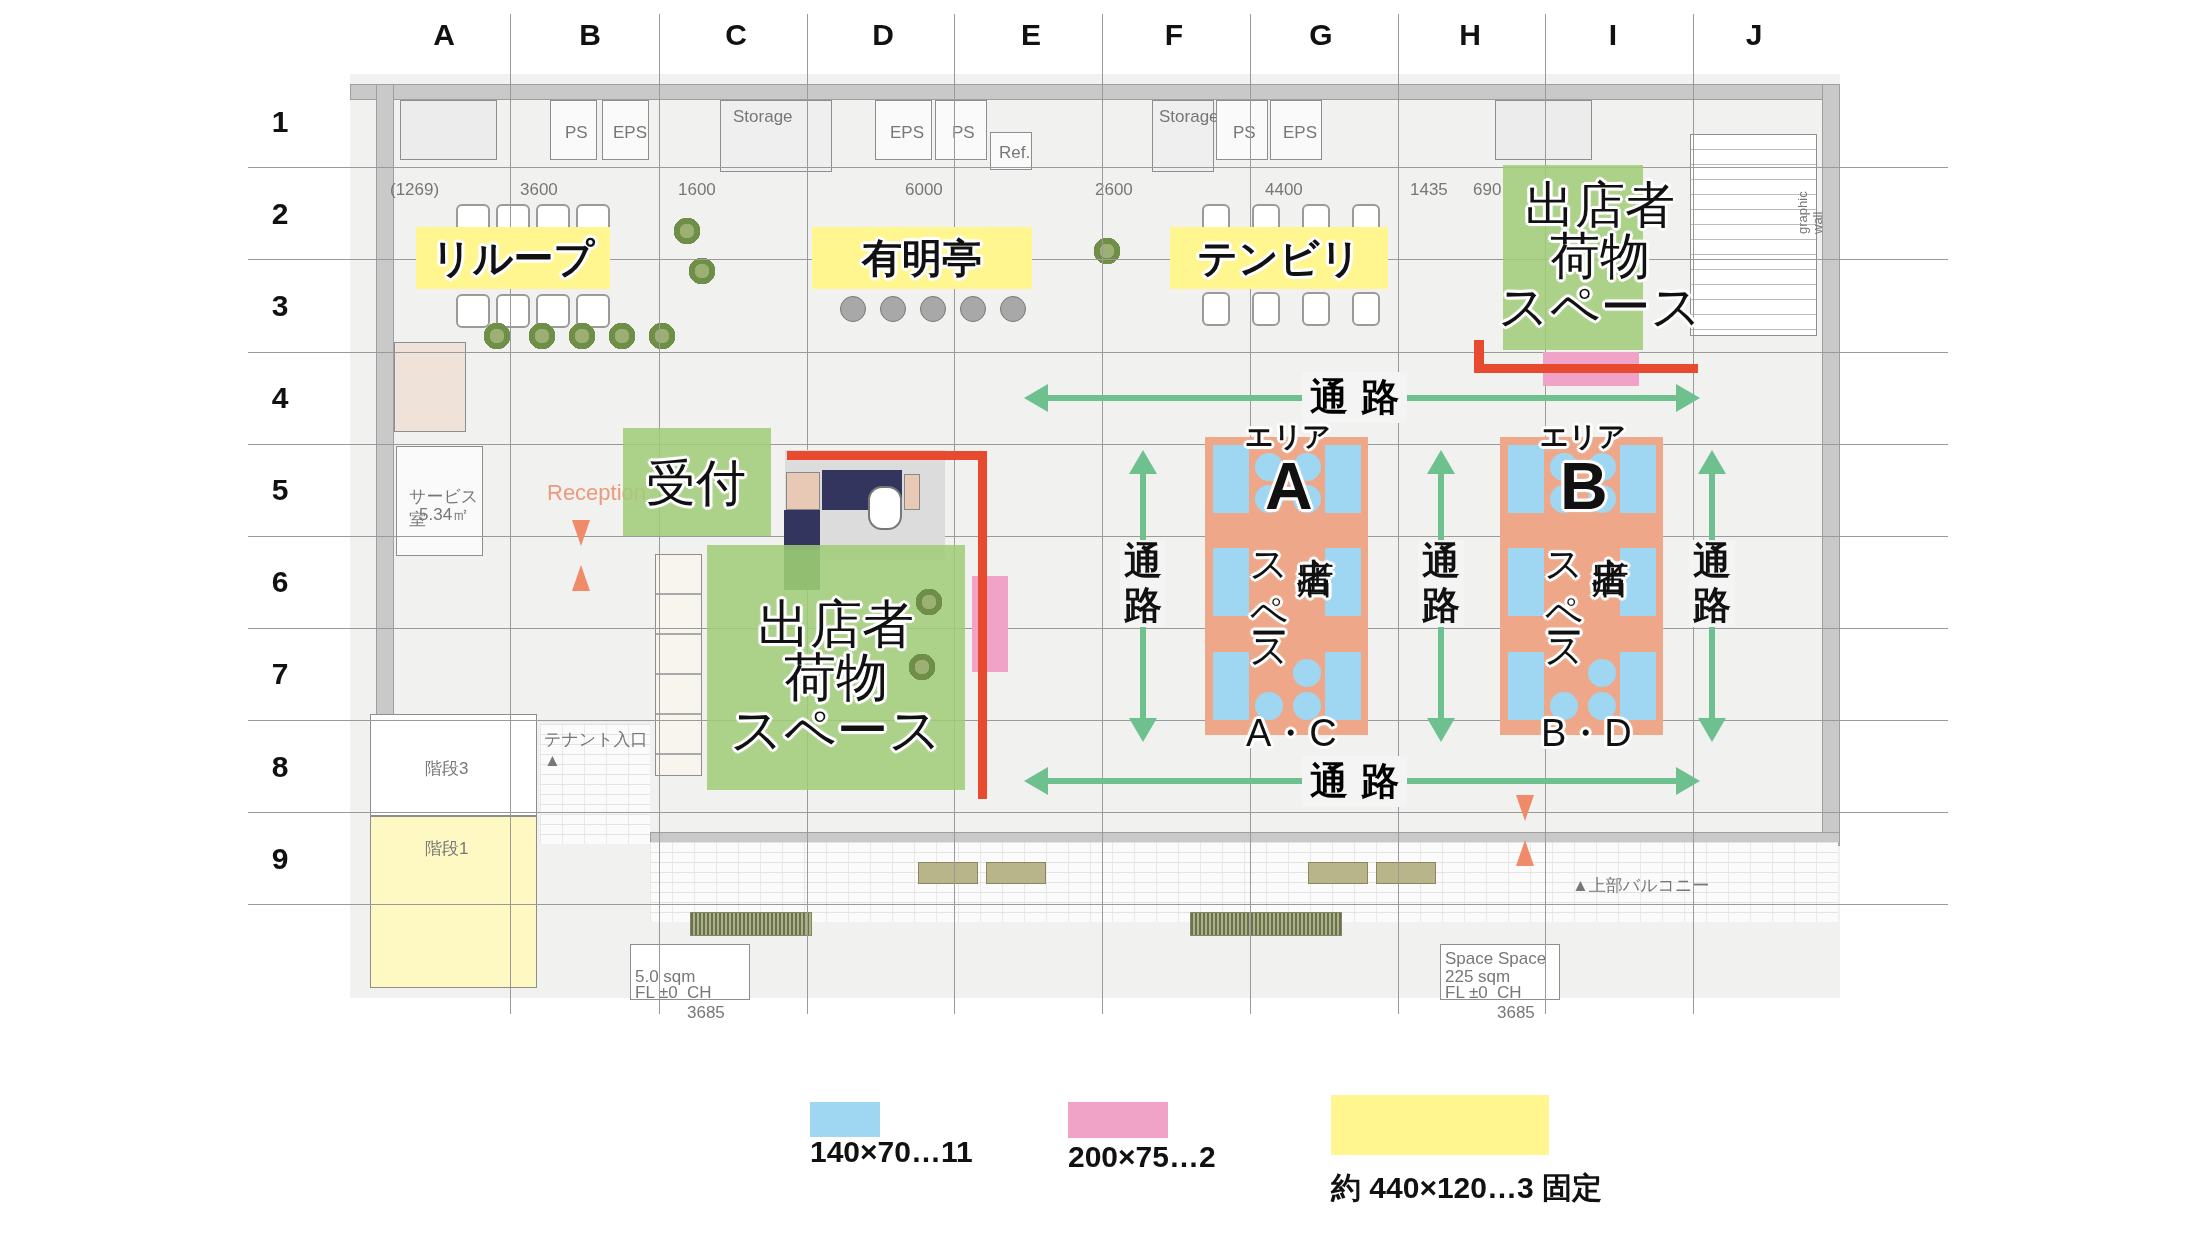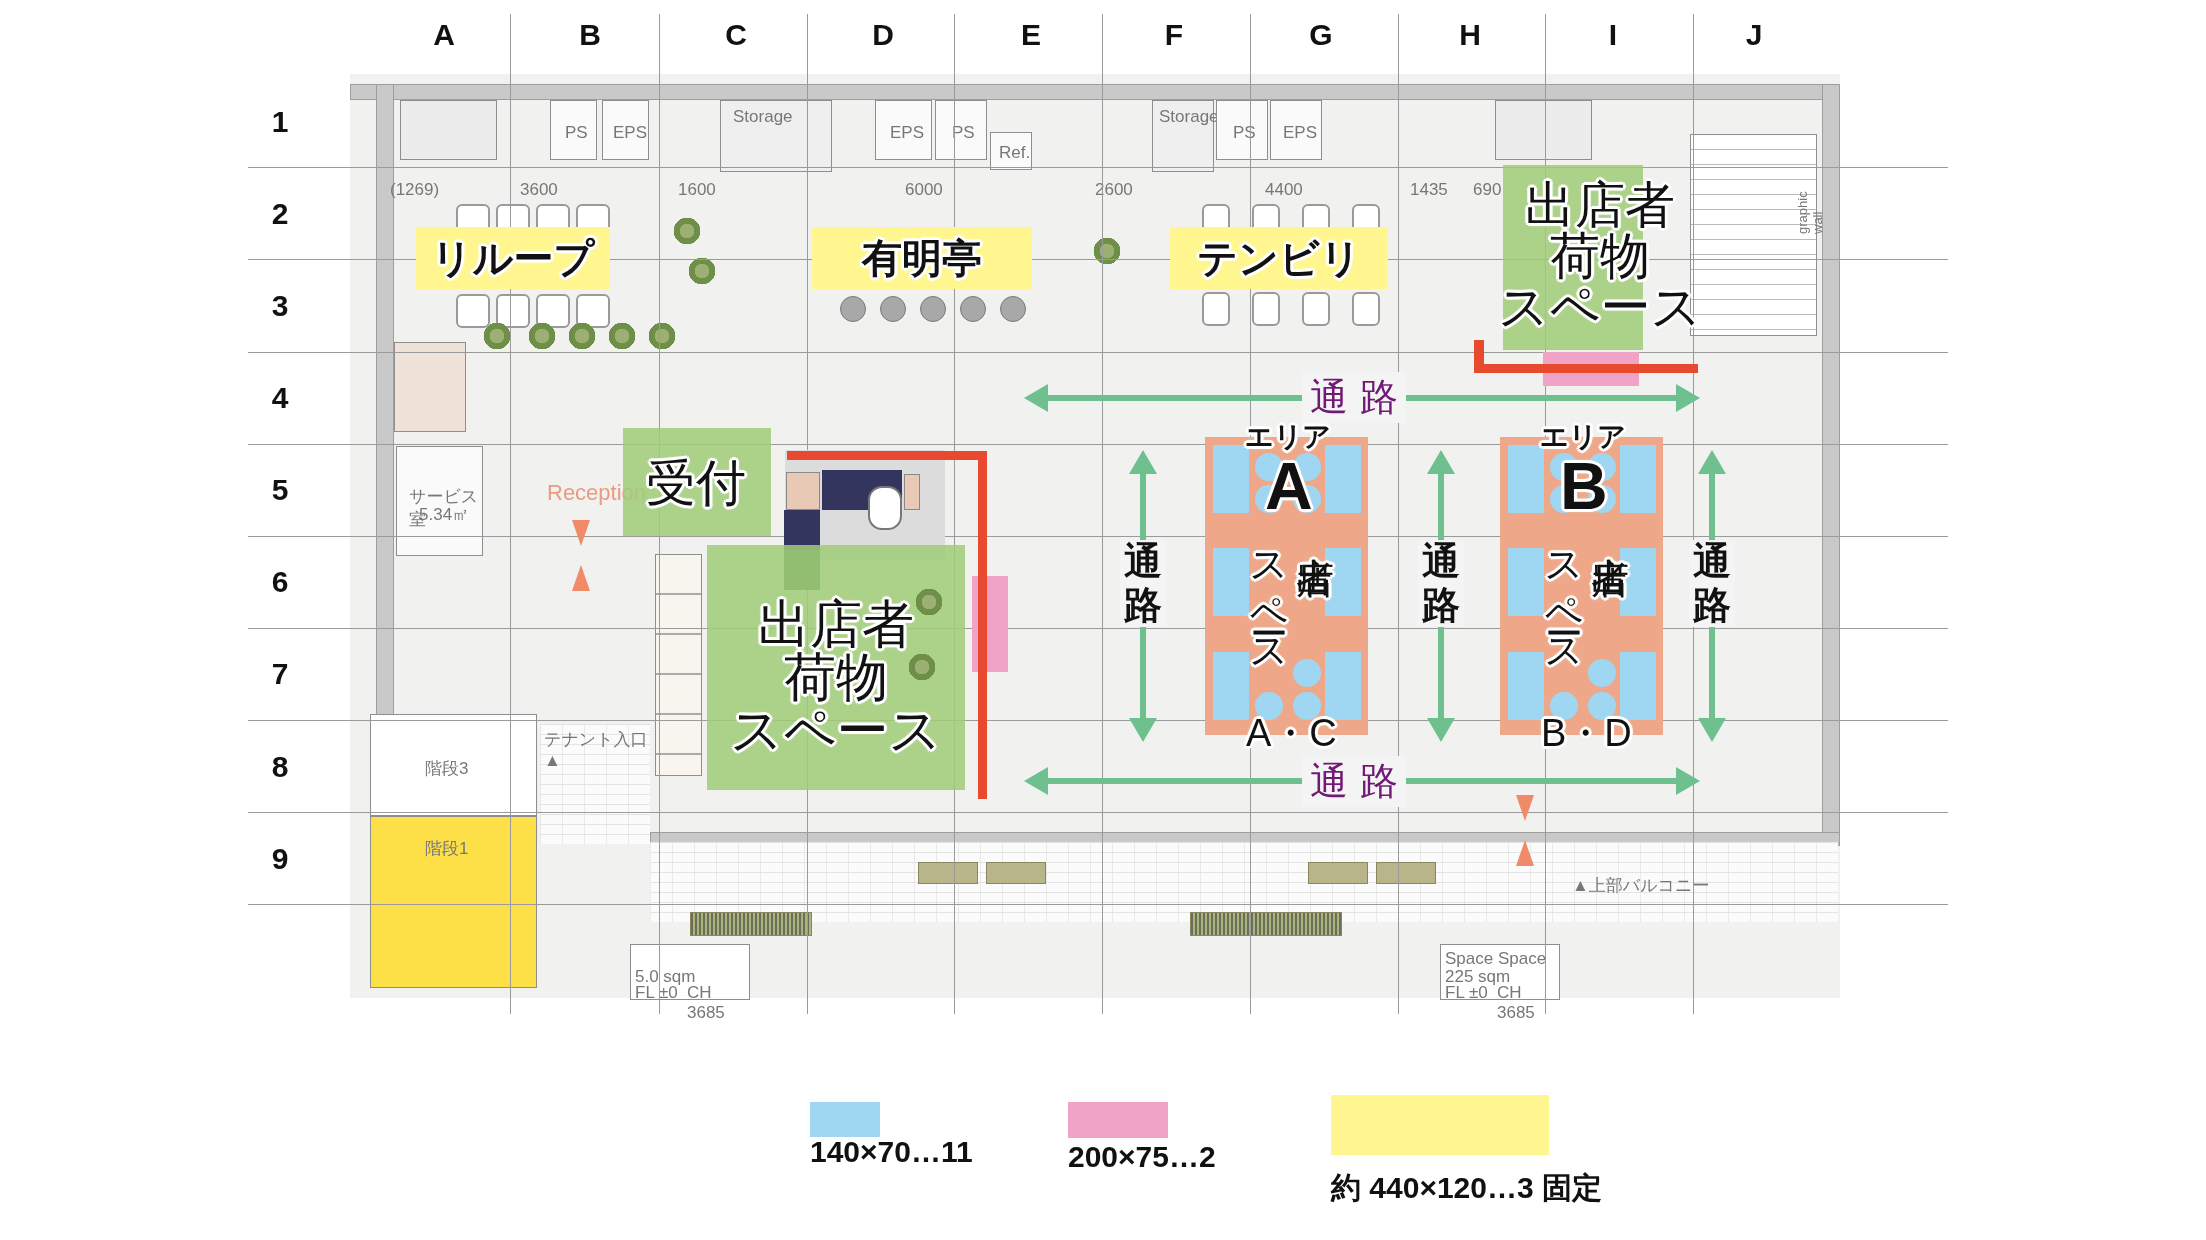--- a/index.html
+++ b/index.html
@@ -41,21 +41,21 @@
   .area-block { position:absolute; background:#eea889; }
   .table-blue { position:absolute; background:#9fd6f2; }
   .dot-blue { position:absolute; width:28px; height:28px; border-radius:50%; background:#9fd6f2; }
 
   .arrow-h { position:absolute; height:6px; background:#6ec08f; }
   .arrow-v { position:absolute; width:6px; background:#6ec08f; }
   .tri-r { position:absolute; width:0; height:0; border-top:14px solid transparent; border-bottom:14px solid transparent; border-left:24px solid #6ec08f; }
   .tri-l { position:absolute; width:0; height:0; border-top:14px solid transparent; border-bottom:14px solid transparent; border-right:24px solid #6ec08f; }
   .tri-u { position:absolute; width:0; height:0; border-left:14px solid transparent; border-right:14px solid transparent; border-bottom:24px solid #6ec08f; }
   .tri-d { position:absolute; width:0; height:0; border-left:14px solid transparent; border-right:14px solid transparent; border-top:24px solid #6ec08f; }
-  .path-label { position:absolute; font-size:38px; font-weight:normal; color:#701a75; background:transparent; }
+  .path-label { position:absolute; font-size:38px; font-weight:bold; color:#000000; background:transparent; }
   .path-label-bg { background:#f4f4f4; padding:0 8px; }
   .vert-label { position:absolute; font-size:38px; font-weight:bold; width:46px; text-align:center; line-height:1.15; background:#f4f4f4; }
 
   .legend-swatch { position:absolute; }
   .legend-text { position:absolute; font-family:"Liberation Sans", sans-serif; font-weight:bold; font-size:30px; color:#111; white-space:nowrap; }
   .reception-text { position:absolute; font-family:"Liberation Sans", sans-serif; font-size:22px; color:#ea9a7e; }
   .orange-tri-d { position:absolute; width:0; height:0; border-left:9px solid transparent; border-right:9px solid transparent; border-top:26px solid #f08b6a; }
   .orange-tri-u { position:absolute; width:0; height:0; border-left:9px solid transparent; border-right:9px solid transparent; border-bottom:26px solid #f08b6a; }
   .sofa-navy { position:absolute; background:#34355e; }
   .sofa-green { position:absolute; background:#3f6a45; }
@@ -173,21 +173,21 @@
   <span class="room-label" style="left:1445px;top:160px;transform:rotate(-90deg);transform-origin:left top;font-size:13px">graphic wall</span>
 
   <div class="room" style="left:44px;top:268px;width:70px;height:88px;background:#efe3d9"></div>
   <div class="room" style="left:46px;top:372px;width:85px;height:108px">
     <span class="room-label" style="left:12px;top:38px">サービス室</span>
     <span class="room-label" style="left:22px;top:56px">5.34㎡</span>
   </div>
   <div class="room" style="left:20px;top:640px;width:165px;height:100px;background:#fff">
     <span class="room-label" style="left:54px;top:42px">階段3</span>
   </div>
-  <div class="room" style="left:20px;top:742px;width:165px;height:170px;background:#fde047">
+  <div class="room" style="left:20px;top:742px;width:165px;height:170px;background:#fef9c3">
     <span class="room-label" style="left:54px;top:20px">階段1</span>
   </div>
   <div class="terrace" style="left:190px;top:650px;width:110px;height:120px">
     <span class="room-label" style="left:4px;top:4px">テナント入口▲</span>
   </div>
 
   <div class="room" style="left:305px;top:480px;width:45px;height:220px;background:repeating-linear-gradient(#f7f5ee 0 38px,#aaa 38px 40px)"></div>
 
   <div class="terrace" style="left:300px;top:768px;width:1188px;height:80px"></div>
   <div class="bench" style="left:568px;top:788px;width:58px;height:20px"></div>

